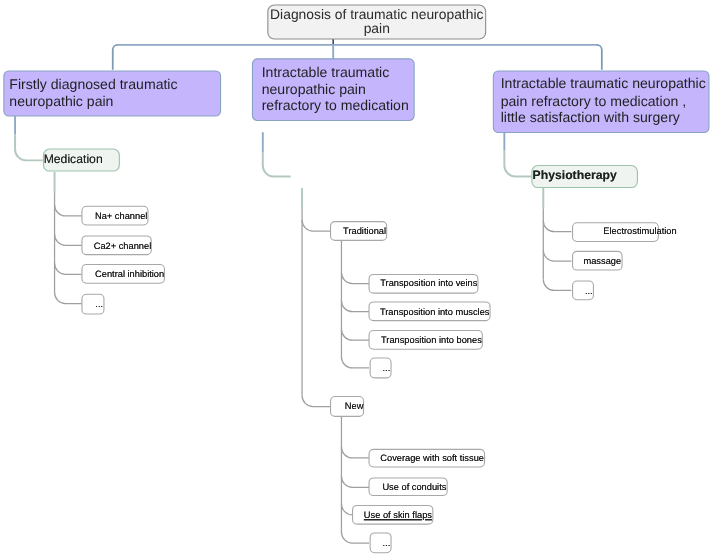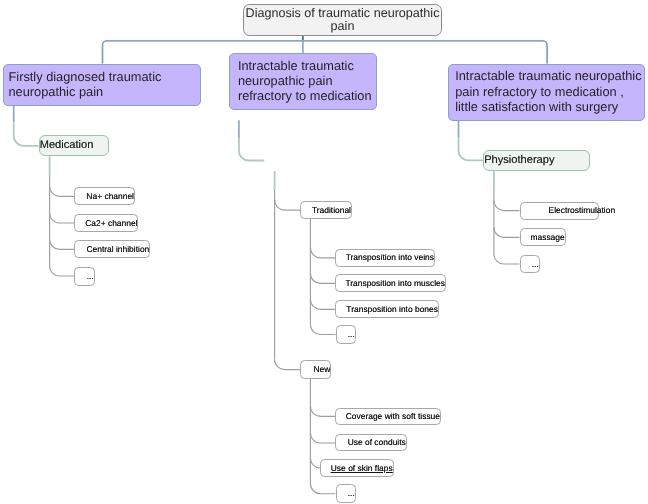--- a/index.html
+++ b/index.html
@@ -99,21 +99,21 @@
   <div class="node lvl2" style="left:228.9px;top:53px;width:147.7px;height:56.5px;">
     <span>Intractable traumatic neuropathic pain refractory to medication</span>
   </div>
   <div class="node lvl2" style="left:447.9px;top:63.5px;width:197.6px;height:57px;padding-left:6.3px;">
     <span>Intractable traumatic neuropathic pain refractory to medication , little satisfaction with surgery</span>
   </div>
 
   <div class="node lvl3" style="left:38.7px;top:135.3px;width:70.2px;height:21px;">
     <span>Medication</span>
   </div>
-  <div class="node lvl3" style="left:483.2px;top:149.8px;width:107px;height:21.1px;">
+  <div class="node lvl3" style="left:483.2px;top:149.8px;width:97px;height:21.1px;font-weight:bold;">
     <span>Physiotherapy</span>
   </div>
 
   <div class="node lvl4" style="left:74.4px;top:187.4px;width:60.6px;height:17.9px;">
     <span>Na+ channel</span>
   </div>
   <div class="node lvl4" style="left:74.4px;top:213.8px;width:64.1px;height:18.5px;">
     <span>Ca2+ channel</span>
   </div>
   <div class="node lvl4" style="left:74.2px;top:240.4px;width:76.1px;height:18.1px;">

